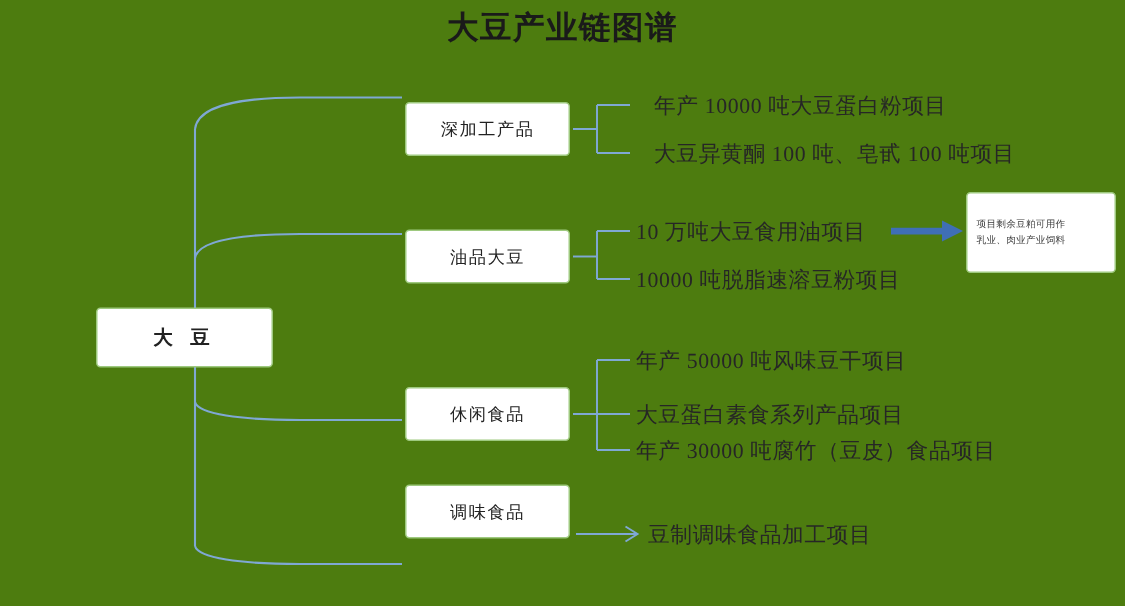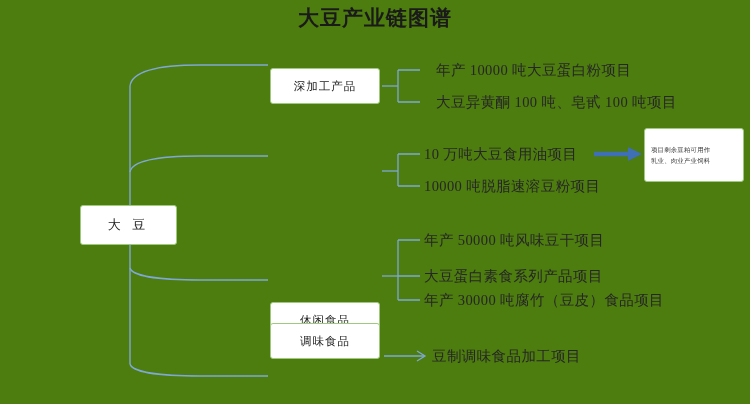--- a/index.html
+++ b/index.html
@@ -43,36 +43,37 @@
     border: 1.3px solid #9ec97f;
     border-radius: 3px;
     background: #ffffff;
     display: flex;
     align-items: center;
     justify-content: center;
     color: #222222;
     font-family: "Liberation Sans", "DejaVu Sans", sans-serif;
   }
   .node-root {
-    left: 80px;
+    left: 64px;
     top: 205px;
-    width: 97px;
+    width: 118px;
     height: 40px;
     font-size: 13px;
     letter-spacing: 4px;
+    font-weight: bold;
   }
   .node-cat {
     width: 110px;
     height: 36px;
     font-size: 11.5px;
     letter-spacing: 1px;
   }
   #cat0 { left: 270px; top: 68px; }
   #cat1 { left: 270px; top: 153px; }
-  #cat2 { left: 270px; top: 258px; margin-top: 44px; }
+  #cat2 { left: 270px; top: 258px; }
   #cat3 { left: 270px; top: 323px; }
 
   .node-side {
     left: 644px;
     top: 128px;
     width: 100px;
     height: 54px;
     flex-direction: column;
     justify-content: center;
     padding: 4px 6px;
@@ -136,20 +137,23 @@
     <path d="M628 147 L642 154 L628 161 Z" fill="#3f6fb5"></path>
   </svg>
 
   <div class="node node-root">
     <span>大 豆</span>
   </div>
 
   <div class="node node-cat" id="cat0">
     <span>深加工产品</span>
   </div>
+  <div class="node node-cat" id="cat1">
+    <span>油品大豆</span>
+  </div>
   <div class="node node-cat" id="cat2">
     <span>休闲食品</span>
   </div>
   <div class="node node-cat" id="cat3">
     <span>调味食品</span>
   </div>
 
   <div class="grp0">
     <div class="leaf" style="top:61px">年产 10000 吨大豆蛋白粉项目</div>
     <div class="leaf" style="top:93px">大豆异黄酮 100 吨、皂甙 100 吨项目</div>

